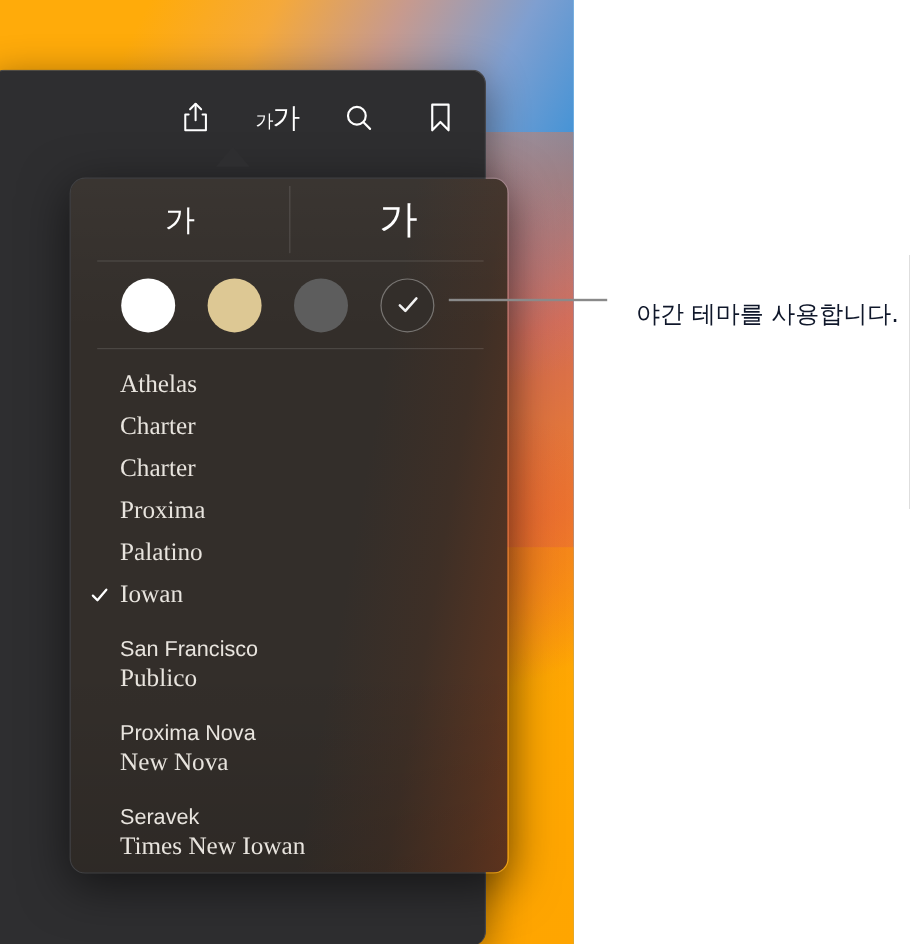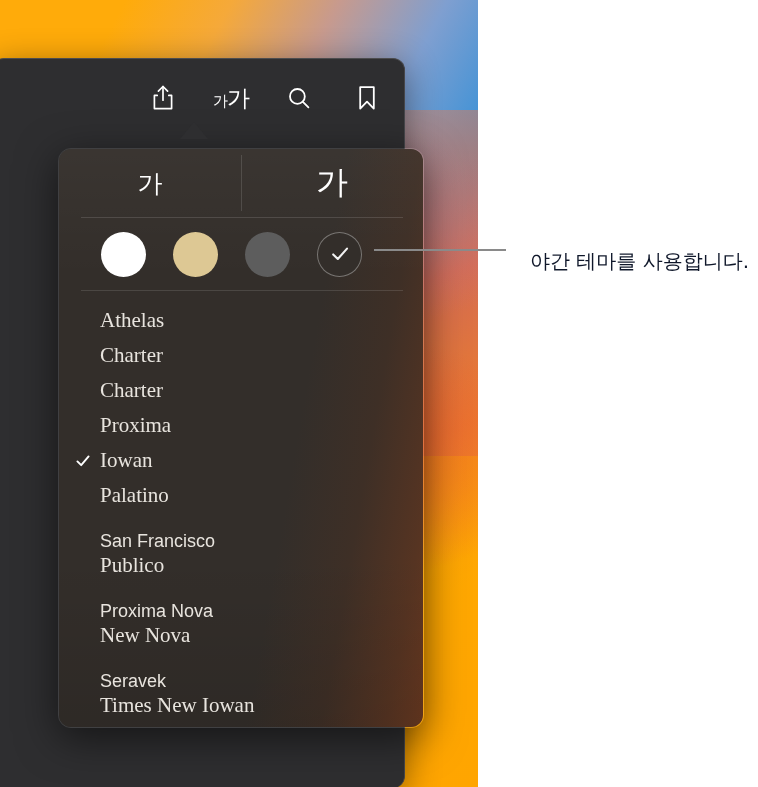--- a/index.html
+++ b/index.html
@@ -386,31 +386,31 @@
 
       <div class="font-item">
         <span class="fname serif">Charter</span>
       </div>
 
       <div class="font-item">
         <span class="fname serif">Proxima</span>
       </div>
 
       <div class="font-item">
+        <span class="fname serif">Palatino</span>
+      </div>
+
+      <div class="font-item">
         <svg class="tick" viewBox="0 0 16 16" fill="none" stroke="currentColor" stroke-width="1.9" stroke-linecap="round" stroke-linejoin="round">
           <path d="M2.4 8.4 L6.2 12.2 L13.6 3.4"></path>
         </svg>
         <span class="fname serif">Iowan</span>
       </div>
 
       <div class="font-item">
-        <span class="fname serif">Palatino</span>
-      </div>
-
-      <div class="font-item">
         <span class="fname sans">San Francisco</span>
       </div>
 
       <div class="font-item">
         <span class="fname serif">Publico</span>
       </div>
 
       <div class="font-item">
         <span class="fname sans">Proxima Nova</span>
       </div>

